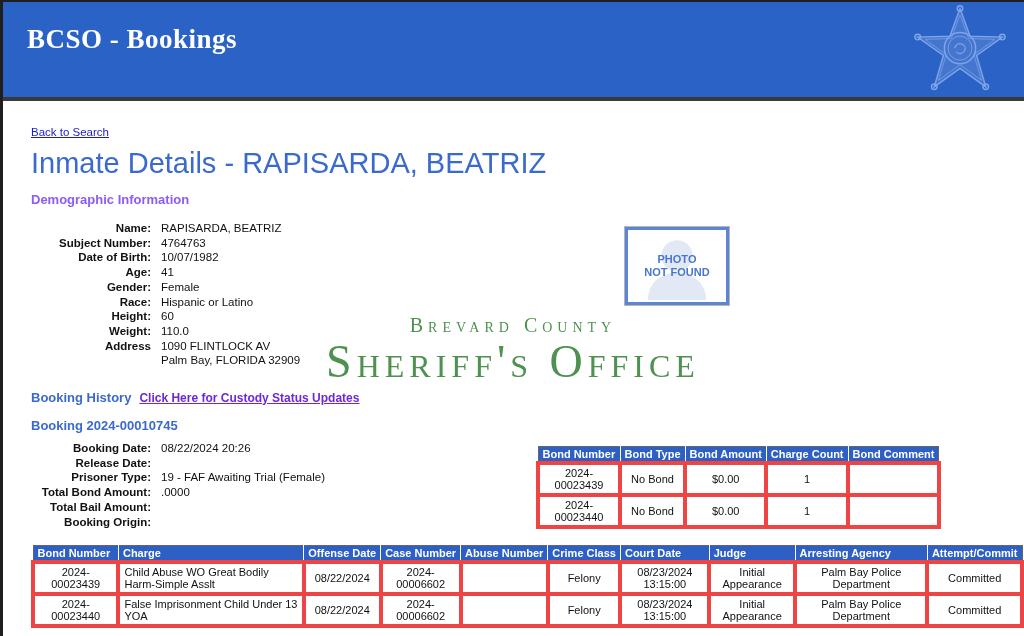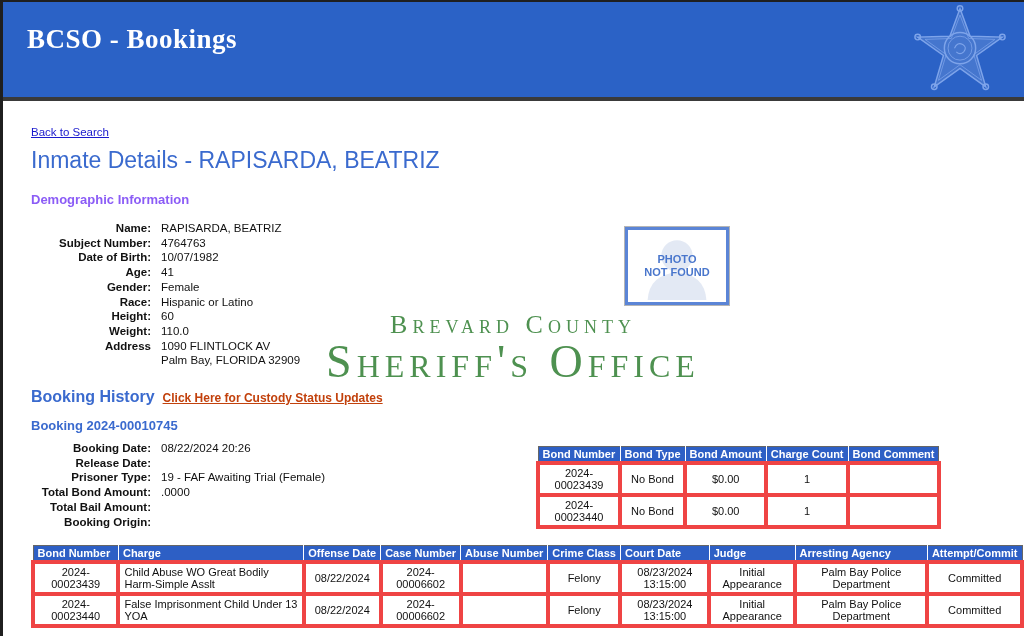--- a/index.html
+++ b/index.html
@@ -18,29 +18,29 @@
     position:absolute;left:24px;top:22px;color:#ffffff;
     font-family:"Liberation Serif",serif;font-weight:bold;font-size:27px;letter-spacing:.5px;
   }
   .banner-star{position:absolute;right:18px;top:2px;}
   
   .back-link{
     position:absolute;left:28px;top:126px;font-size:11.5px;
     color:#1a1acd;text-decoration:underline;cursor:pointer;
   }
   .page-title{
-    position:absolute;left:28px;top:147px;font-size:23px;color:#3a6ace;white-space:nowrap;
+    position:absolute;left:28px;top:147px;font-size:29px;color:#3a6ace;white-space:nowrap;
   }
   .section-heading{
     position:absolute;left:28px;top:192px;font-size:13px;font-weight:bold;color:#8b5cf6;
   }
   .booking-history{position:absolute;left:28px;top:388px;white-space:nowrap;}
-  .booking-history .bh-title{font-size:16px;font-weight:bold;color:#3a6ace;}
+  .booking-history .bh-title{font-size:13px;font-weight:bold;color:#3a6ace;}
   .custody-link{
-    font-size:12px;font-weight:bold;color:#c2410c;text-decoration:underline;
+    font-size:12px;font-weight:bold;color:#6d28d9;text-decoration:underline;
     margin-left:8px;cursor:pointer;
   }
   .booking-number{
     position:absolute;left:28px;top:418px;font-size:13px;font-weight:bold;color:#3a6ace;
   }
   
   .kv-block{position:absolute;}
   #demographics{left:28px;top:221px;width:330px;}
   #booking-details{left:14px;top:441px;width:360px;}
   .kv-row{display:flex;line-height:14.7px;font-size:11.5px;color:#111;}
@@ -56,21 +56,21 @@
   .photo-inner svg{position:absolute;left:0;top:0;width:100%;height:100%;}
   .photo-text{
     position:absolute;left:0;right:0;top:50%;transform:translateY(-50%);
     text-align:center;font-size:11px;font-weight:bold;color:#4976cc;line-height:13px;
   }
   
   .watermark{
     position:absolute;left:295px;top:311px;width:430px;text-align:center;
     font-family:"Liberation Serif",serif;font-variant:small-caps;color:#4e9150;pointer-events:none;
   }
-  .wm-line1{font-size:26px;letter-spacing:5px;line-height:28px;}
+  .wm-line1{font-size:20px;letter-spacing:5px;line-height:28px;}
   .wm-line2{font-size:46px;letter-spacing:5px;line-height:46px;}
   .wm-line3{font-size:27px;letter-spacing:4px;line-height:30px;margin-top:8px;}
   
   table.data-table{
     border-collapse:collapse;table-layout:fixed;font-size:11px;color:#111;
     border:1px solid #666;background:#fff;
   }
   table.data-table th{
     background:#2d5fc5;color:#ffffff;font-weight:bold;text-align:left;
     padding:1px 4px;border-right:1px solid #ffffff;border-bottom:1px solid #666;

